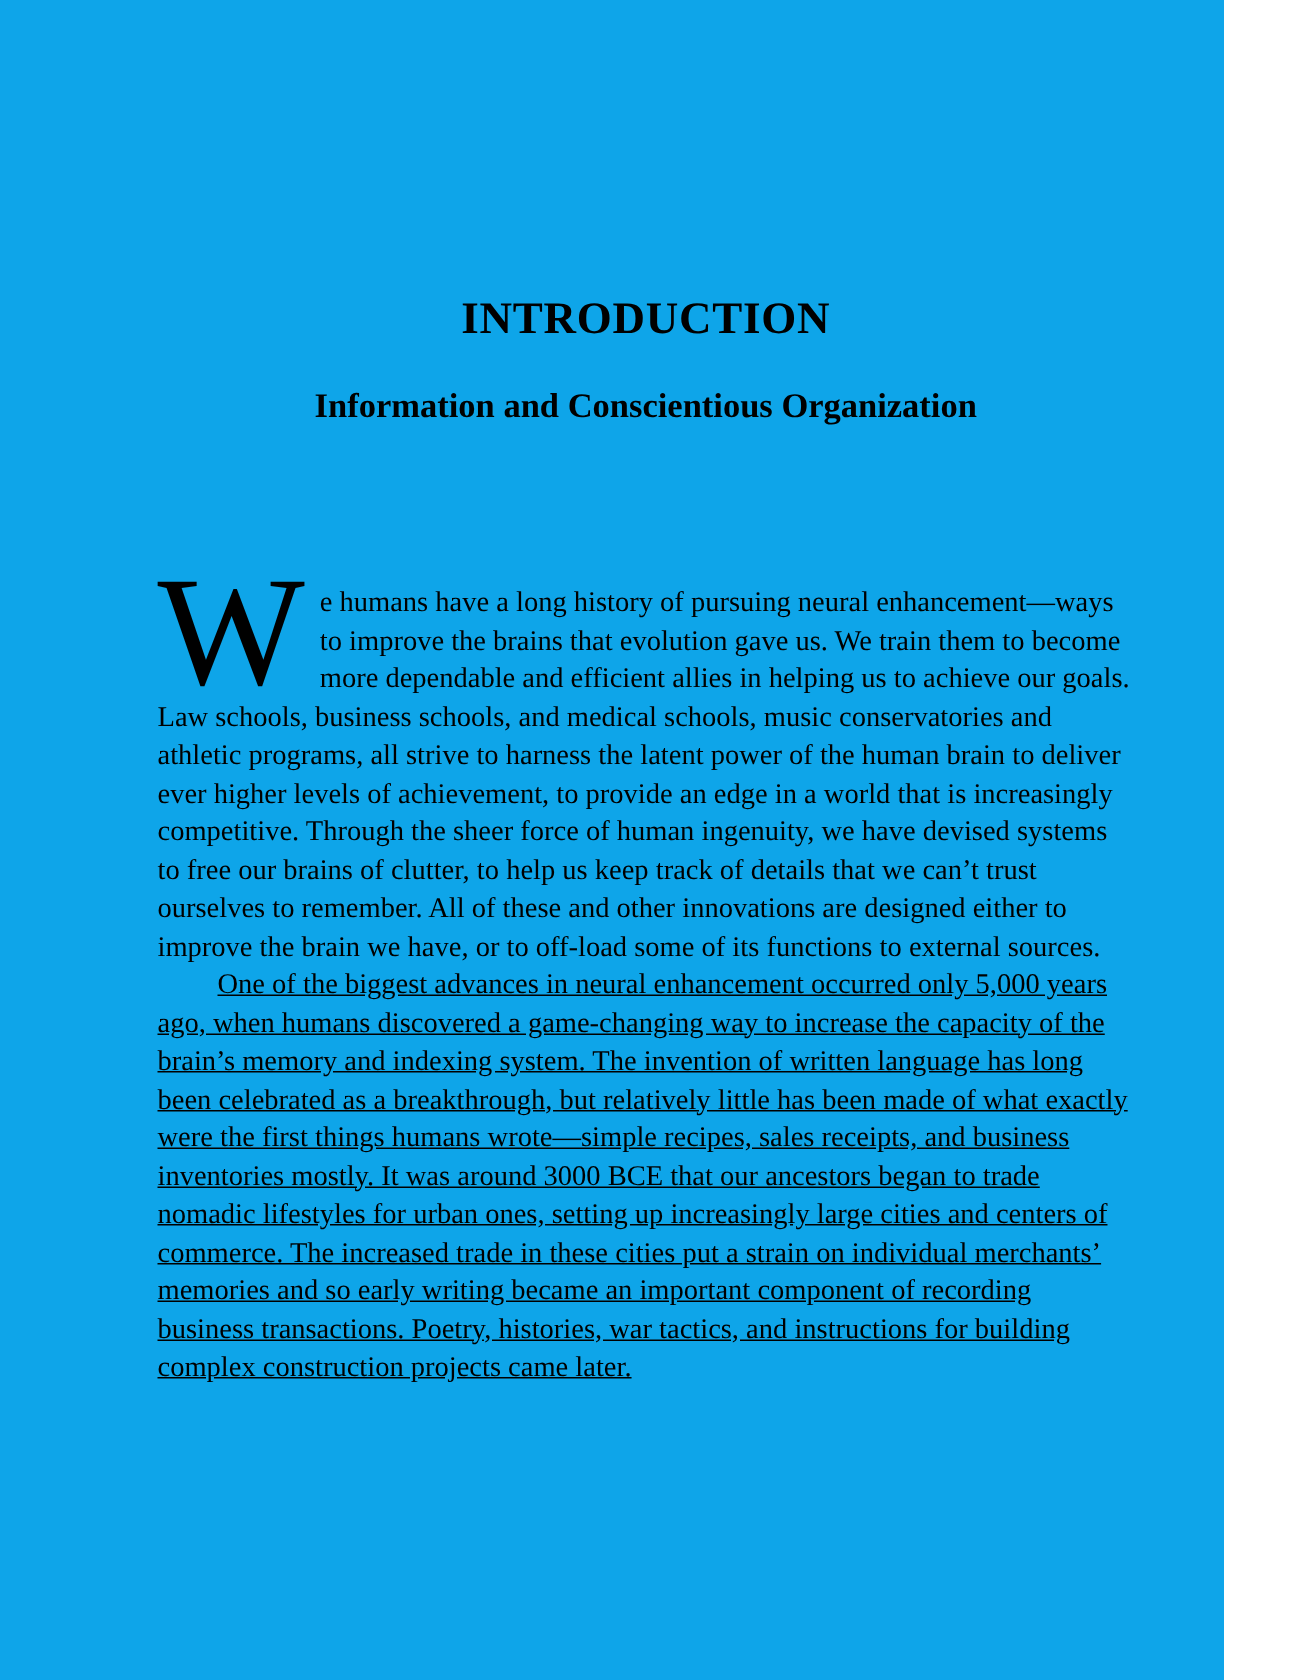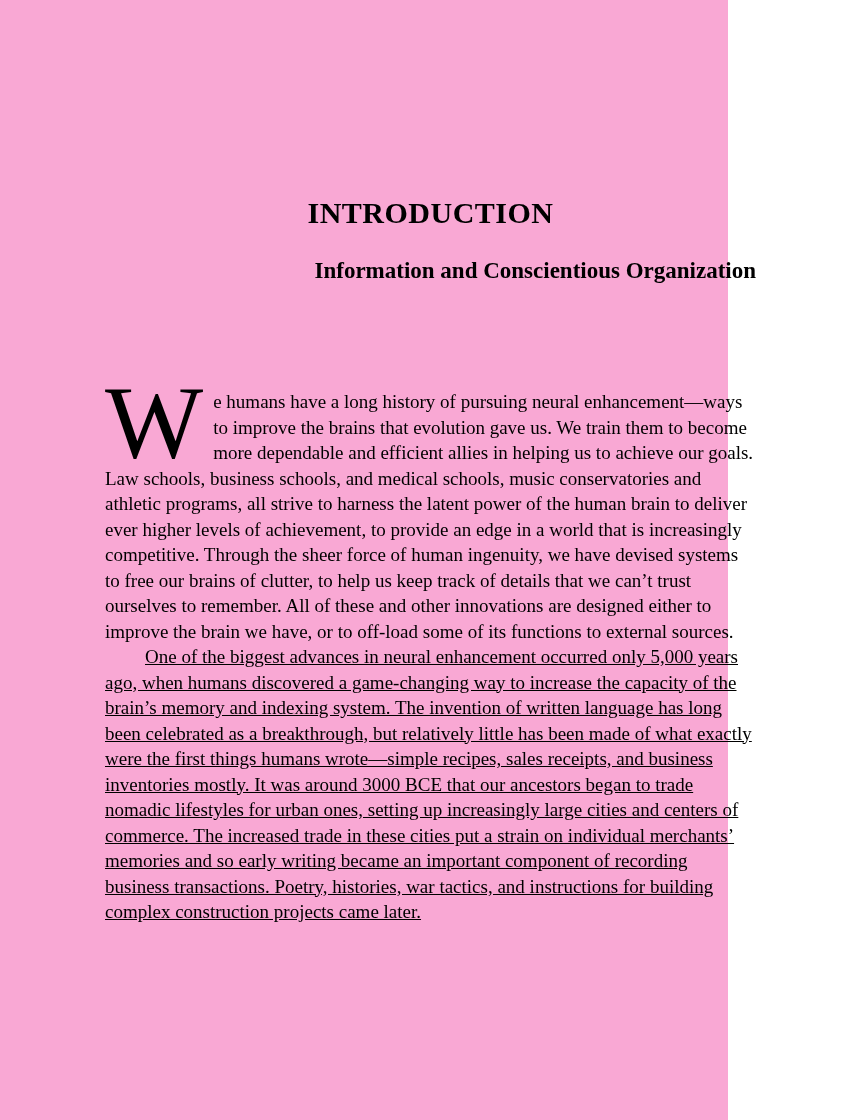--- a/index.html
+++ b/index.html
@@ -5,44 +5,44 @@
   html, body {
     margin: 0;
     padding: 0;
     background: #ffffff;
     width: 864px;
     height: 1120px;
     overflow: hidden;
   }
   .page {
     position: relative;
-    width: 728px;
+    width: 816px;
     height: 1120px;
-    background: #f9a8d4;
+    background: #0ea5e9;
     color: #000000;
     font-family: "Liberation Serif", serif;
   }
   .content {
     width: 651px;
     margin-left: 105px;
   }
   .chapter-title {
     margin: 0;
     padding-top: 195px;
     text-align: center;
     font-family: "Liberation Serif", serif;
     font-weight: bold;
     font-size: 30px;
     line-height: 36px;
     letter-spacing: 0.5px;
     color: #000000;
   }
   .chapter-subtitle {
     margin: 26px 0 0 0;
-    text-align: right;
+    text-align: center;
     font-family: "Liberation Serif", serif;
     font-weight: bold;
     font-size: 23px;
     line-height: 28px;
     color: #000000;
   }
   .body-text {
     margin-top: 104px;
     font-size: 19px;
     line-height: 25.5px;

